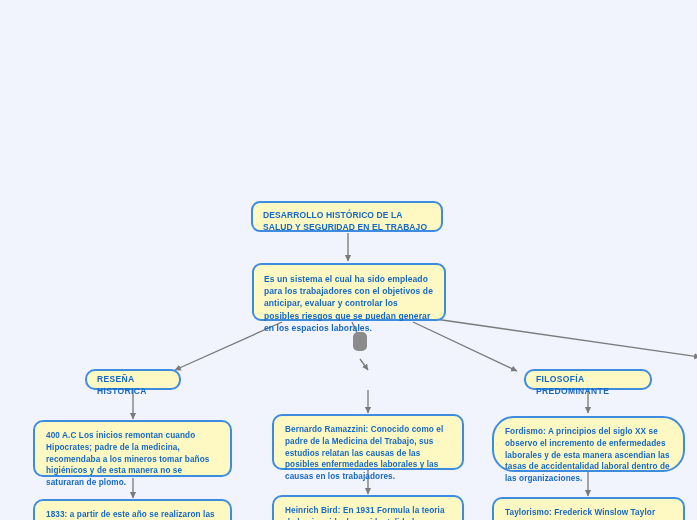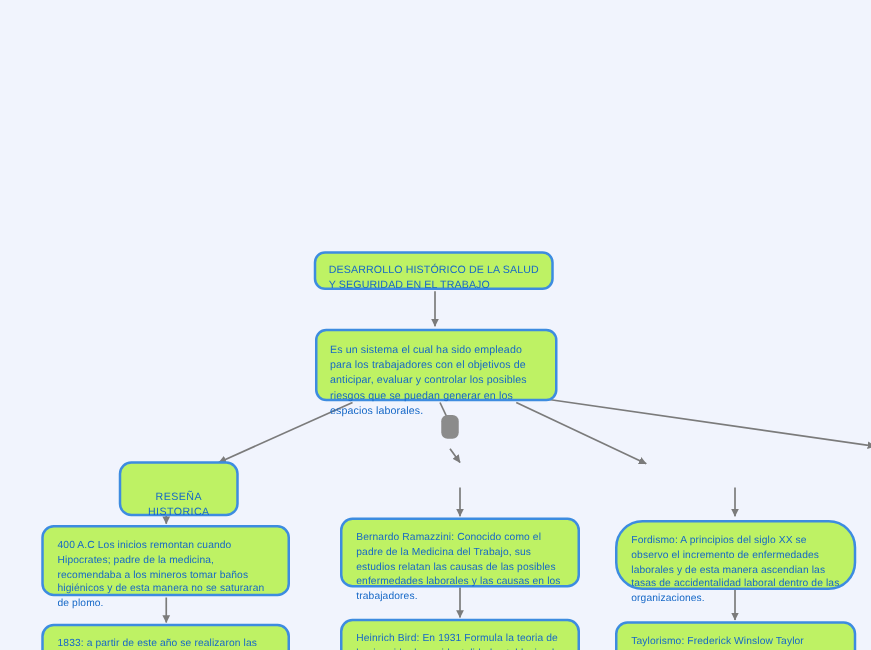--- a/index.html
+++ b/index.html
@@ -24,46 +24,44 @@
     position: absolute;
     left: 0;
     top: 0;
     width: 697px;
     height: 520px;
     pointer-events: none;
   }
   .node {
     position: absolute;
     box-sizing: border-box;
-    background: #bef264;
+    background: #fef9c3;
     border: 2px solid #3d8ce0;
     border-radius: 9px;
     color: #1668c7;
-    font-weight: normal;
+    font-weight: bold;
     letter-spacing: 0.1px;
     box-shadow: 0 0 0 0 rgba(0,0,0,0);
   }
   .node.title-node {
     font-size: 8.5px;
     line-height: 11.5px;
     padding: 7px 9px 7px 10px;
   }
   .node.desc-node {
     font-size: 8.5px;
     line-height: 12.2px;
     padding: 8px 10px 0 10px;
   }
   .node.cat-node {
     font-size: 8.5px;
     line-height: 12px;
-    padding: 20px 10px;
-    text-align: center;
+    padding: 2px 10px;
     letter-spacing: 0.35px;
     border-radius: 10px;
-    margin-left: 10px;
   }
   .node.leaf-node {
     font-size: 8.2px;
     line-height: 11.8px;
     padding: 8px 10px 8px 11px;
     border-radius: 10px;
   }
   .handle {
     position: absolute;
     width: 14px;
@@ -102,20 +100,21 @@
 
   <div class="handle" style="left:353px; top:332px;"></div>
 
   <div class="node title-node" style="left:251px; top:201px; width:192px; height:31px;">DESARROLLO HISTÓRICO DE LA SALUD Y SEGURIDAD EN EL TRABAJO</div>
 
   <div class="node desc-node" style="left:252px; top:263px; width:194px; height:58px;">Es un sistema el cual ha sido empleado para los trabajadores con el objetivos de anticipar, evaluar y controlar los posibles riesgos que se puedan generar en los espacios laborales.</div>
 
   <div class="node cat-node" style="left:85px; top:369px; width:96px; height:21px;">RESEÑA HISTORICA</div>
 
 
+  <div class="node cat-node" style="left:524px; top:369px; width:128px; height:21px;">FILOSOFÍA PREDOMINANTE</div>
 
   <div class="node leaf-node" style="left:33px; top:420px; width:199px; height:57px;">400 A.C Los inicios remontan cuando Hipocrates; padre de la medicina, recomendaba a los mineros tomar baños higiénicos y de esta manera no se saturaran de plomo.</div>
 
   <div class="node leaf-node" style="left:33px; top:499px; width:199px; height:57px;">1833: a partir de este año se realizaron las primeras inspecciones gubernamentales, se</div>
 
   <div class="node leaf-node" style="left:272px; top:414px; width:192px; height:56px;">Bernardo Ramazzini: Conocido como el padre de la Medicina del Trabajo, sus estudios relatan las causas de las posibles enfermedades laborales y las causas en los trabajadores.</div>
 
   <div class="node leaf-node" style="left:272px; top:495px; width:192px; height:56px;">Heinrich Bird: En 1931 Formula la teoria de la piramide de accidentalidad estableciendo</div>
 
   <div class="node leaf-node" style="left:492px; top:416px; width:193px; height:56px;border-radius:22px;">Fordismo: A principios del siglo XX se observo el incremento de enfermedades laborales y de esta manera ascendian las tasas de accidentalidad laboral dentro de las organizaciones.</div>

